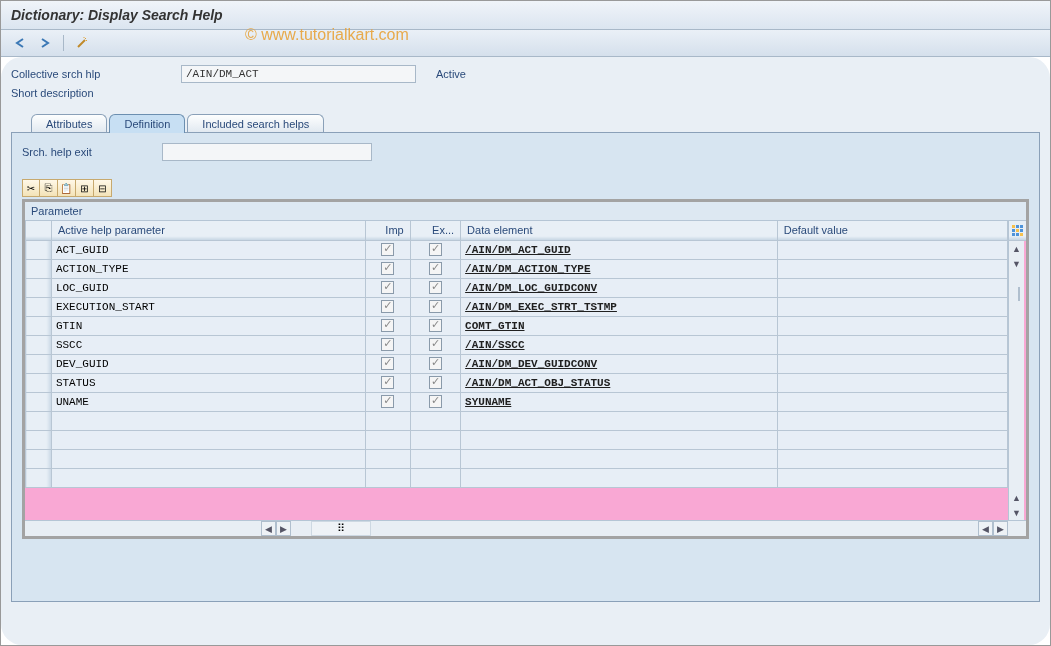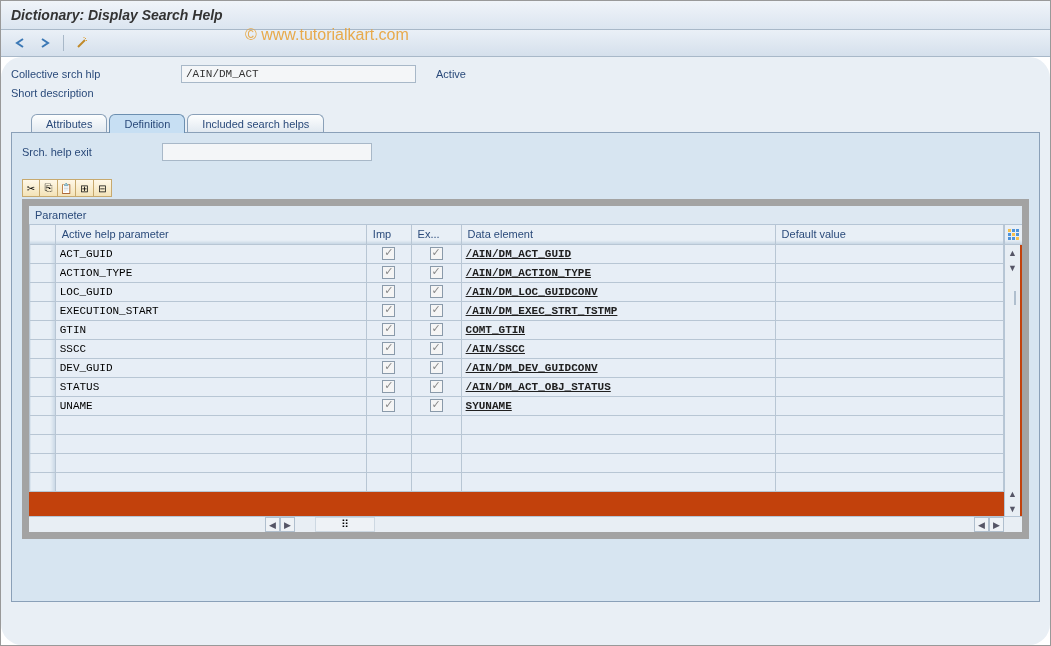--- a/index.html
+++ b/index.html
@@ -103,22 +103,22 @@
       width:18px;height:18px;
       border:1px solid #c7a96e;
       background:linear-gradient(#fff8e8,#f3e3b8);
       display:inline-flex;align-items:center;justify-content:center;
       cursor:pointer;
       font-size:10px;
     }
     .mini-btn + .mini-btn{ border-left:none;}
     .table-wrap{
       margin-top:2px;
-      border:7px solid #a3a3a3;
-      background:#c2410c;
+      border:3px solid #a3a3a3;
+      background:#f9a8d4;
       height:340px;
       position:relative;
       display:flex;
       flex-direction:column;
     }
     .table-title{
       padding:3px 6px;
       color:#2a4a7a;
       border-bottom:1px solid #b5c5d5;
       background:#dde8f2;
@@ -144,21 +144,21 @@
     }
     th{
       background: linear-gradient(180deg, #e8eff6 0%, #e8eff6 80%, #c7d6e4 100%);
       color:#2a4a7a;
       font-weight:normal;
       padding:2px 6px;
       border-top:none;
     }
     .col-sel{width:18px;}
     .col-param{width:218px;}
-    .col-chk{width:26px; text-align:left;}
+    .col-chk{width:26px; text-align:right;}
     .col-de{width:220px;}
     .col-def{width:160px;}
     td .cell-input{
       width:100%; height:100%;
       border:none; background:transparent;
       font-family:"Courier New", monospace;
       font-size:11px;
       padding:1px 4px;
     }
     td.linkcell{

